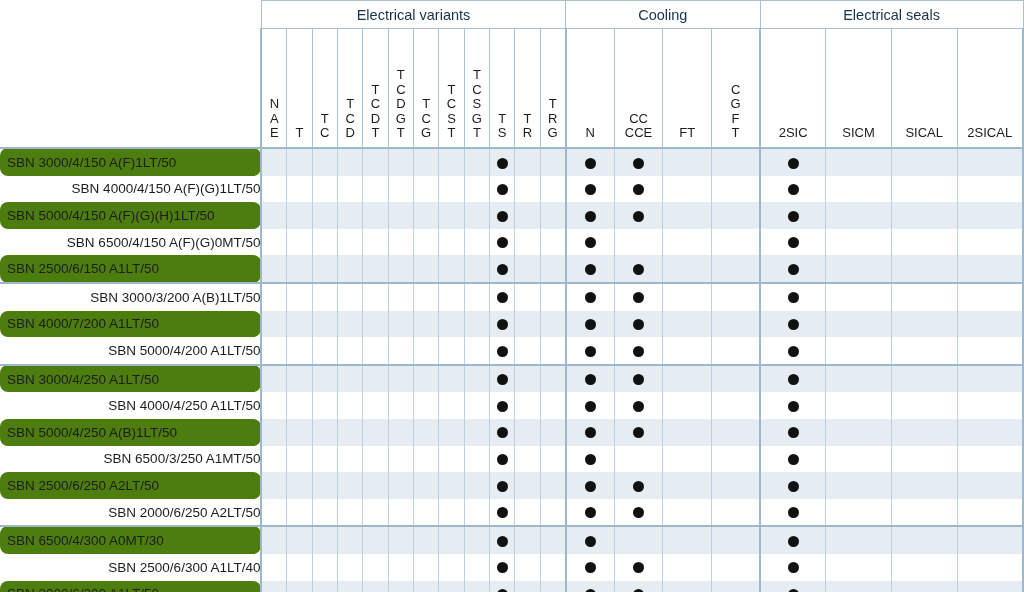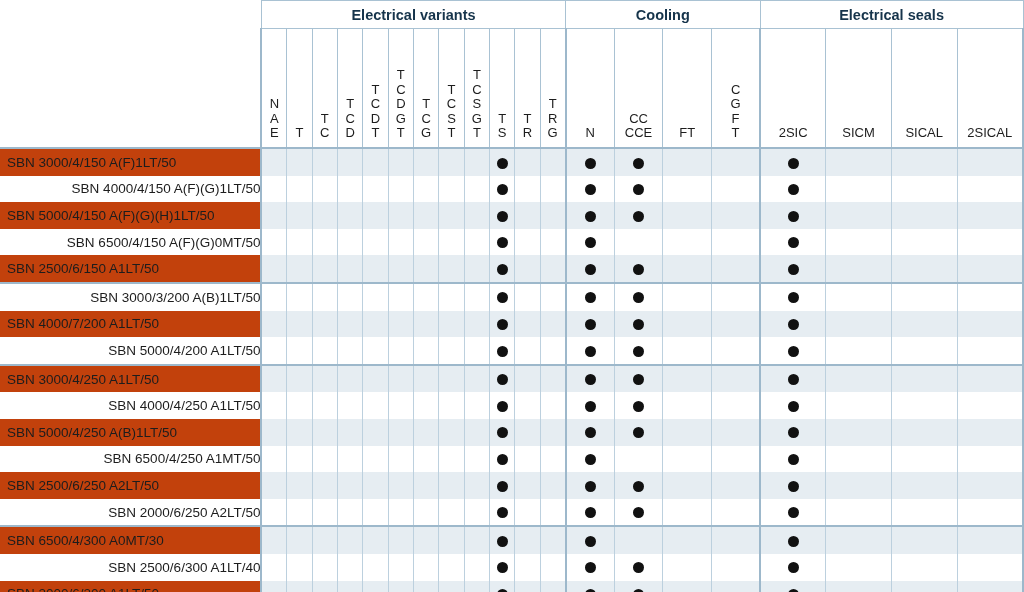--- a/index.html
+++ b/index.html
@@ -39,21 +39,21 @@
     border:none;
     height:26.6px;
   }
   td.corner{border:none;background:#ffffff;}
 
   
   th.group{
     border:1px solid #a9c2d3;
     background:#ffffff;
     font-size:14.5px;
-    font-weight:bold;
+    font-weight:normal;
     color:#16344b;
     height:27px;
     padding:0 4px;
     text-align:center;
     vertical-align:middle;
   }
 
   
   th.sub{
     border:1px solid #a9c2d3;
@@ -74,21 +74,21 @@
   td.cell{
     border-left:1px solid #bcd0de;
     border-right:1px solid #bcd0de;
     border-top:none;border-bottom:none;
     height:26.6px;
     text-align:center;
     vertical-align:middle;
     padding:0;
   }
   tr.band td.cell{background:#e6edf2;}
-  tr.band td.rowlabel{background:#c2410c;}
+  tr.band td.rowlabel{background:#4d7c0f;border-radius:8px;}
   tr.plain td.cell{background:#ffffff;}
   tr.plain td.rowlabel{background:#ffffff;text-align:right;}
 
   
   tr.sectop td.cell,tr.sectop td.rowlabel{border-top:2px solid #9db8cb;}
   tr.lastrow td.cell,tr.lastrow td.rowlabel{border-bottom:2px solid #9db8cb;}
   tr.firstrow td.cell{border-top:2px solid #9db8cb;}
   tr.firstrow td.rowlabel{border-top:2px solid #9db8cb;}
 
   
@@ -525,21 +525,21 @@
           <td class="cell gsep-left"><span class="dot"></span></td>
           <td class="cell"><span class="dot"></span></td>
           <td class="cell"><span class="nodot"></span></td>
           <td class="cell"><span class="nodot"></span></td>
           <td class="cell gsep-left"><span class="dot"></span></td>
           <td class="cell"><span class="nodot"></span></td>
           <td class="cell"><span class="nodot"></span></td>
           <td class="cell gsep-right"><span class="nodot"></span></td>
         </tr>
         <tr class="plain">
-          <td class="rowlabel">SBN 6500/4/250 A1MT/50</td>
+          <td class="rowlabel">SBN 6500/3/250 A1MT/50</td>
           <td class="cell gsep-left"><span class="nodot"></span></td>
           <td class="cell"><span class="nodot"></span></td>
           <td class="cell"><span class="nodot"></span></td>
           <td class="cell"><span class="nodot"></span></td>
           <td class="cell"><span class="nodot"></span></td>
           <td class="cell"><span class="nodot"></span></td>
           <td class="cell"><span class="nodot"></span></td>
           <td class="cell"><span class="nodot"></span></td>
           <td class="cell"><span class="nodot"></span></td>
           <td class="cell"><span class="dot"></span></td>

